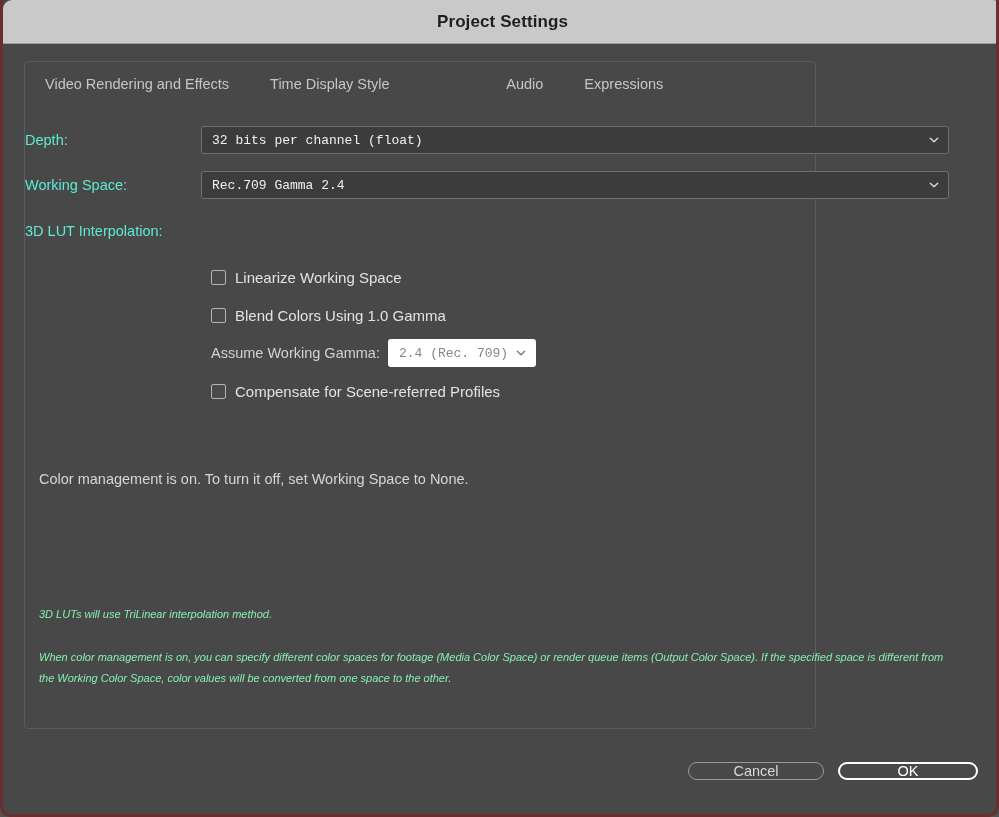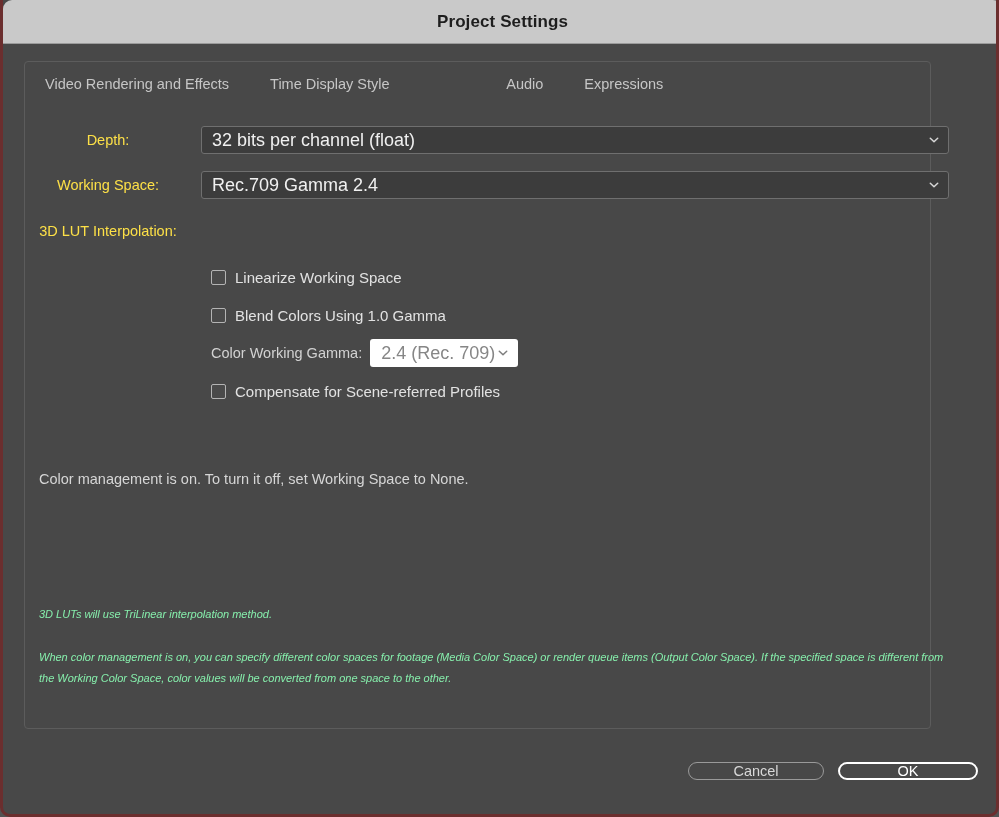--- a/index.html
+++ b/index.html
@@ -47,21 +47,21 @@
     font-weight: bold;
     color: #1e1e1e;
     letter-spacing: 0.1px;
   }
 
   
   .panel {
     position: absolute;
     left: 21px;
     top: 61px;
-    width: 907px;
+    width: 792px;
     height: 668px;
     box-sizing: border-box;
     border: 1px solid #5c5c5c;
     border-radius: 4px;
     background: #484848;
   }
 
   
   .tabs {
     position: absolute;
@@ -98,41 +98,42 @@
 
   
   .field-row {
     position: absolute;
     display: flex;
     align-items: center;
     height: 28px;
   }
   .field-label {
     width: 176px;
-    text-align: center;
-    font-size: 14.5px;
-    color: #fde047;
+    text-align: left;
+    font-size: 14.5px;
+    color: #5eead4;
     padding-right: 10px;
     box-sizing: border-box;
     white-space: nowrap;
   }
   .select {
     position: relative;
     box-sizing: border-box;
     height: 28px;
     background: #3c3c3c;
     border: 1px solid #6f6f6f;
     border-radius: 3px;
     display: flex;
     align-items: center;
     padding: 0 28px 0 10px;
-    font-size: 18px;
+    font-size: 13px;
     color: #f0f0f0;
     white-space: nowrap;
     cursor: default;
+    font-family: Liberation Mono, monospace;
   }
   .chev {
     position: absolute;
     right: 10px;
     top: 50%;
     width: 9px;
     height: 9px;
     margin-top: -5px;
     pointer-events: none;
   }
@@ -290,21 +291,21 @@
       <span class="checkbox"></span>
       <span class="check-label">Linearize Working Space</span>
     </div>
 
     <div class="check-row" style="left:186px; top:241px;">
       <span class="checkbox"></span>
       <span class="check-label">Blend Colors Using 1.0 Gamma</span>
     </div>
 
     <div class="inline-row" style="left:186px; top:278px;">
-      <span class="inline-label">Color Working Gamma:</span>
+      <span class="inline-label">Assume Working Gamma:</span>
       <span class="select disabled" style="width:148px;">
         <span>2.4 (Rec. 709)</span>
         <span class="chev">
           <svg viewBox="0 0 10 10" width="10" height="10">
               <path d="M1.3 3.2 L5 6.8 L8.7 3.2" fill="none" stroke="#7e7e7e" stroke-width="1.5" stroke-linecap="round" stroke-linejoin="round"></path>
             </svg>
         </span>
       </span>
     </div>
 

